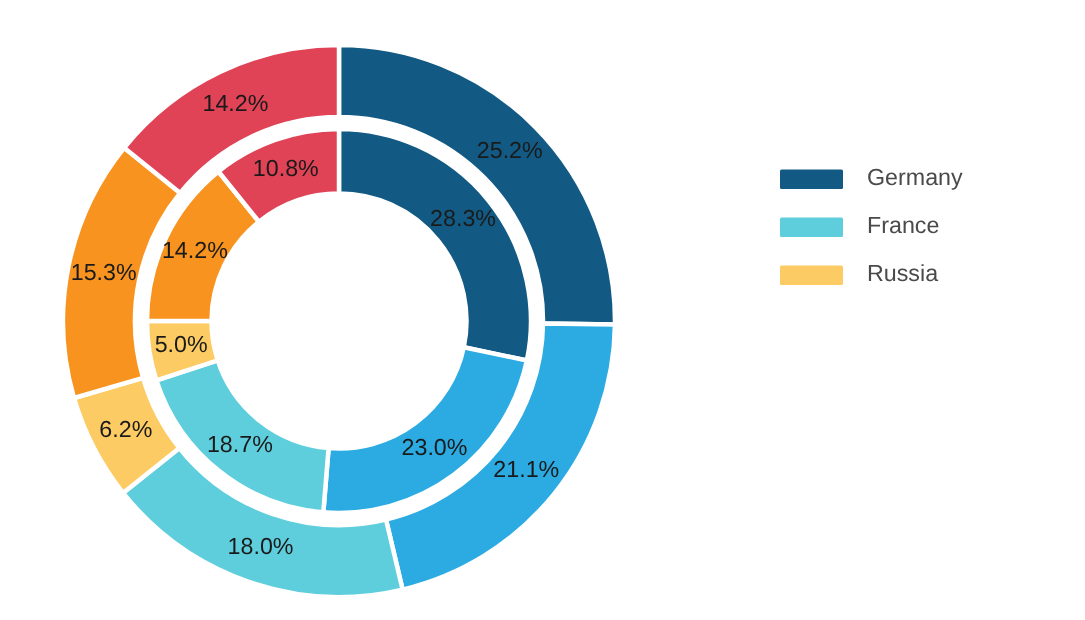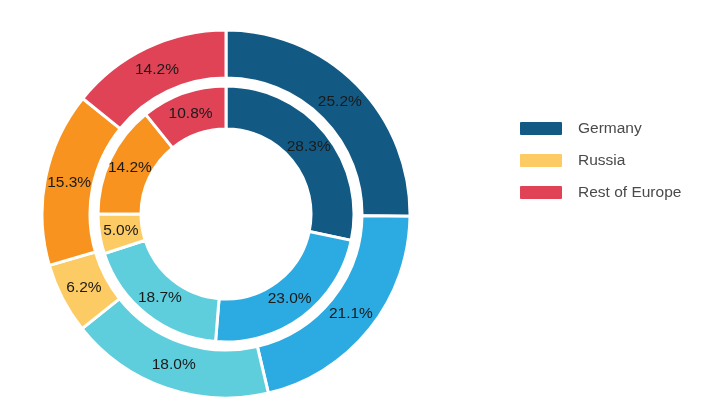--- a/index.html
+++ b/index.html
@@ -32,21 +32,21 @@
     dominant-baseline: middle;
   }
   #legend {
     position: absolute;
     left: 520px;
     top: 103px;
     width: 200px;
   }
   .legend-item {
     display: flex;
-    align-items: flex-end;
+    align-items: center;
     height: 32px;
   }
   .legend-swatch {
     width: 42px;
     height: 13px;
     flex: 0 0 auto;
     border-radius: 1px;
   }
   .legend-label {
     margin-left: 16px;
@@ -96,22 +96,22 @@
         <text x="190.55471850830187" y="113.57150792740995" class="slice-label">10.8%</text>
       </g>
   </svg>
 
   <div id="legend">
       <div class="legend-item">
         <span class="legend-swatch" style="background: rgb(18, 90, 132);"></span>
         <span class="legend-label">Germany</span>
       </div>
       <div class="legend-item">
+        <span class="legend-swatch" style="background: rgb(94, 206, 220);"></span>
+        <span class="legend-label">France</span>
+      </div>
+      <div class="legend-item">
         <span class="legend-swatch" style="background: rgb(253, 203, 99);"></span>
         <span class="legend-label">Russia</span>
-      </div>
-      <div class="legend-item">
-        <span class="legend-swatch" style="background: rgb(224, 66, 86);"></span>
-        <span class="legend-label">Rest of Europe</span>
       </div>
     </div>
 
 </div>
 
 </body></html>

